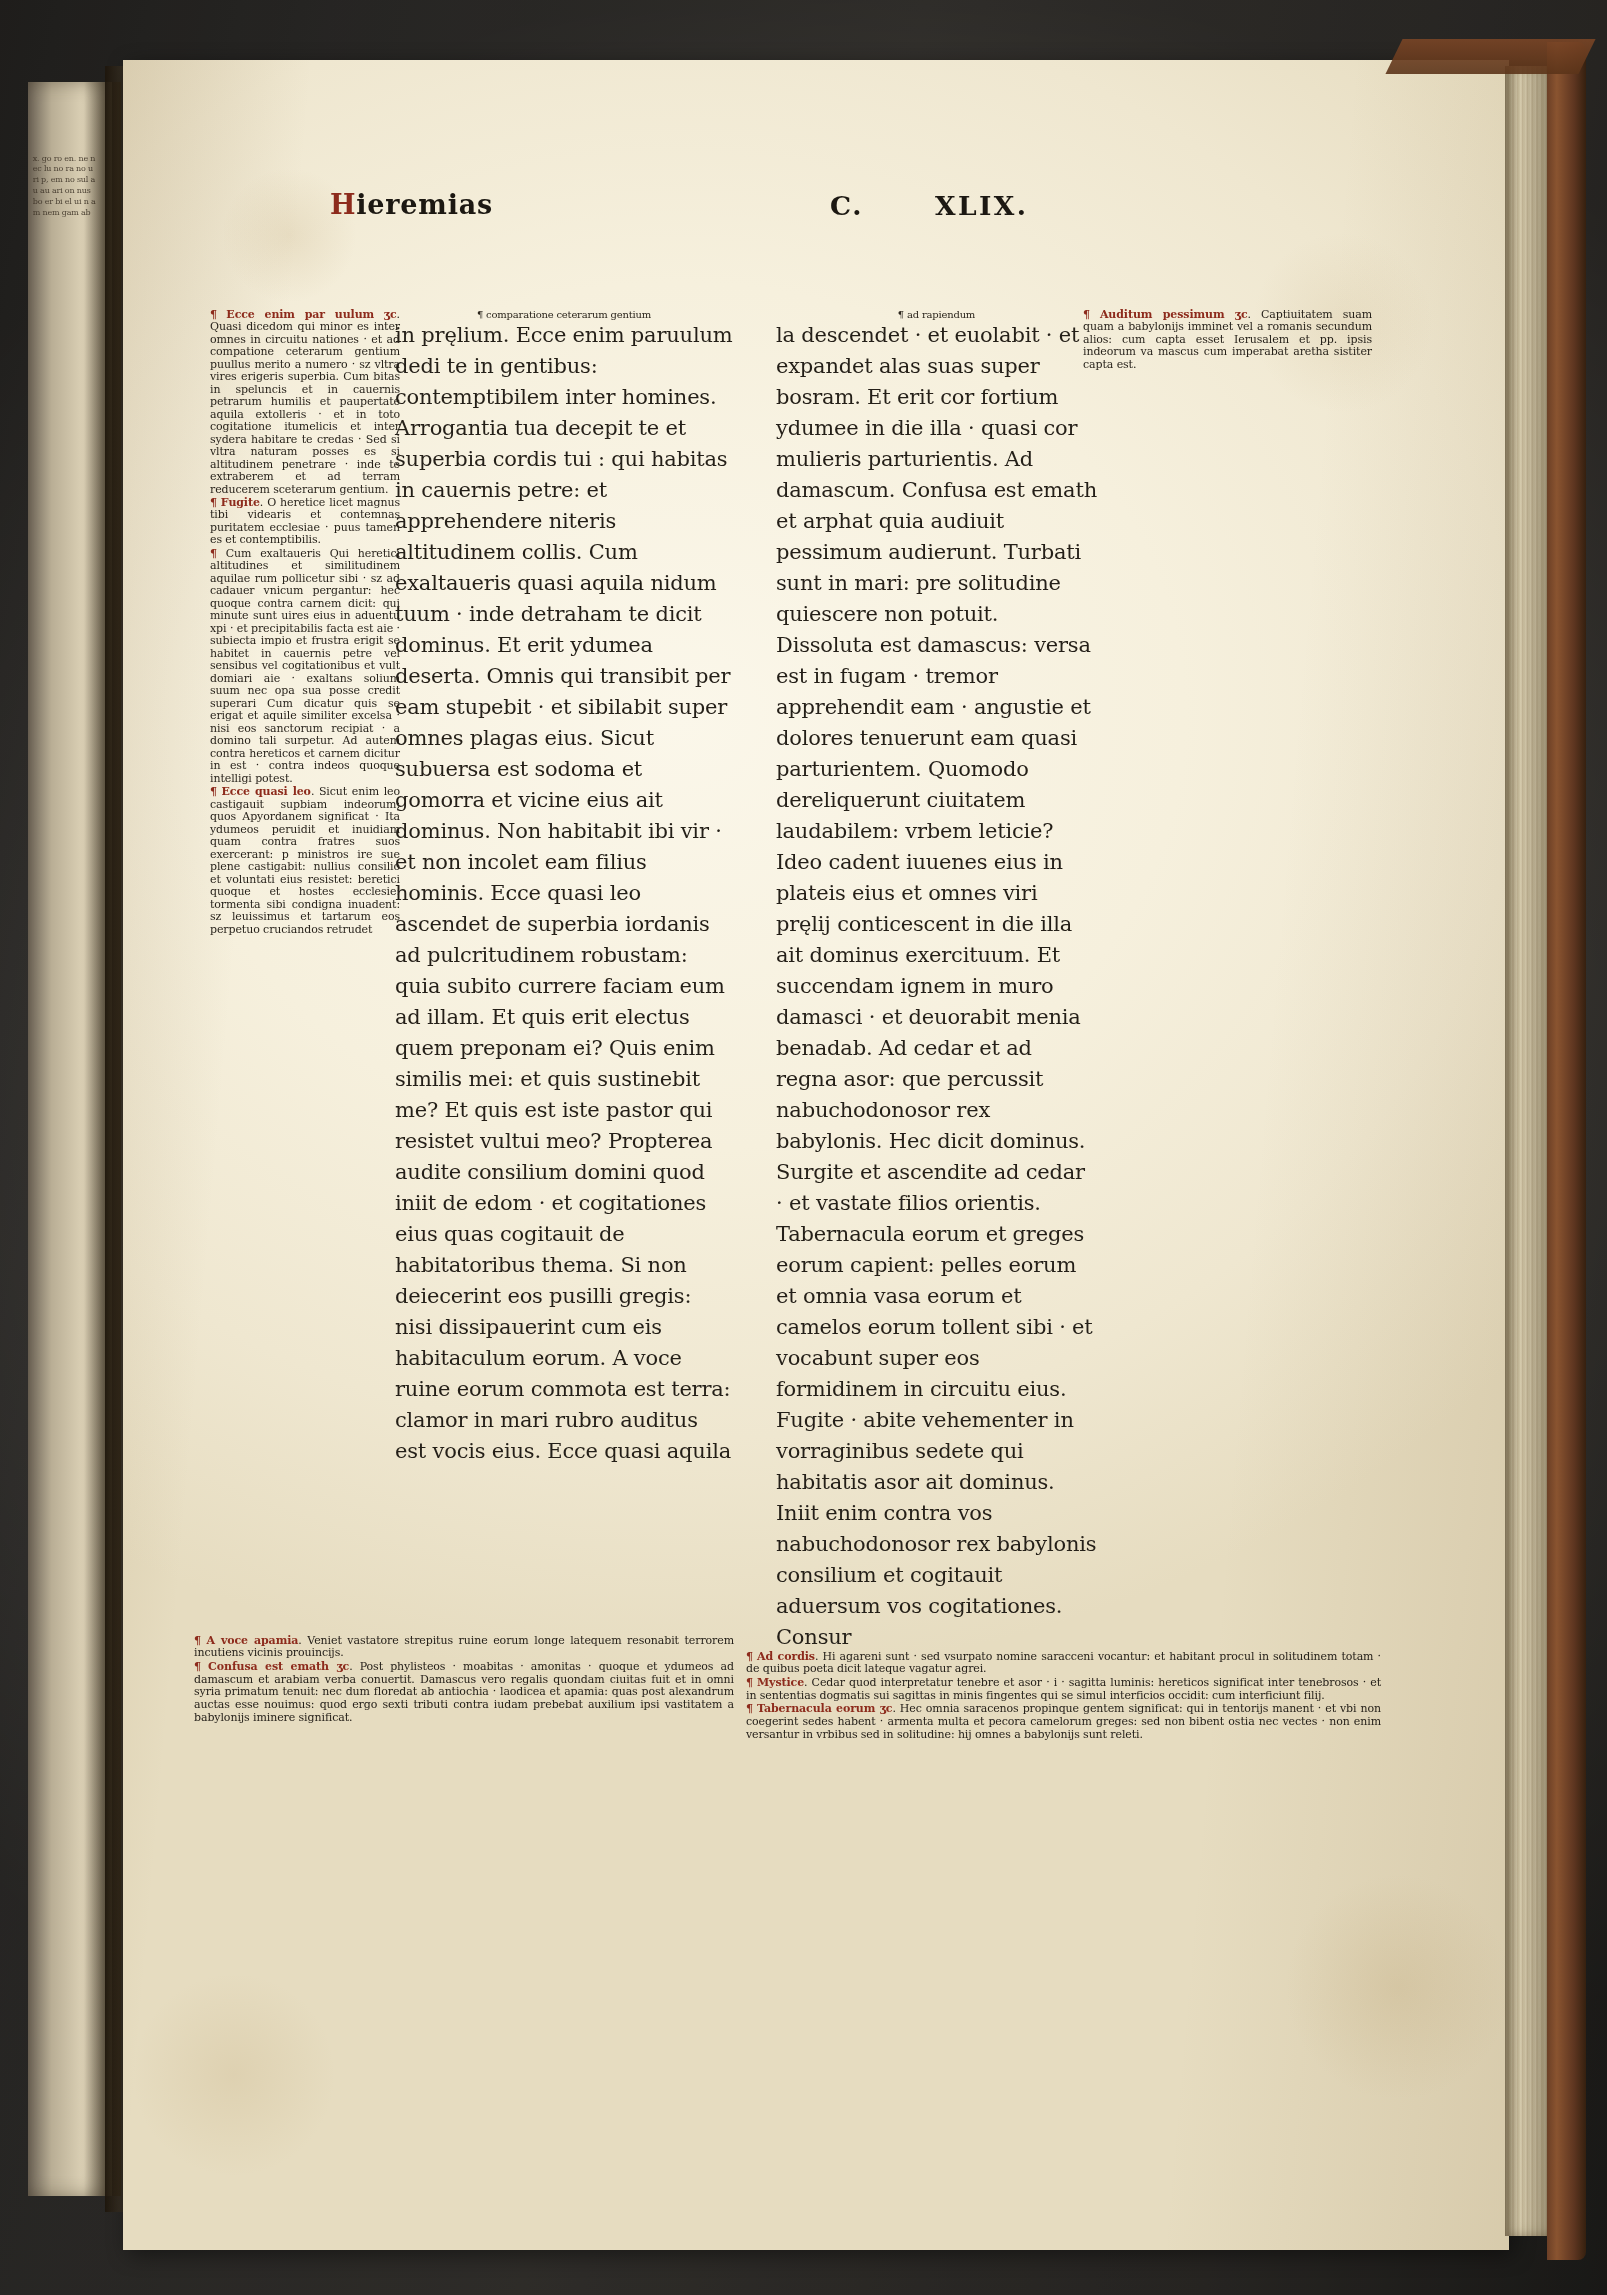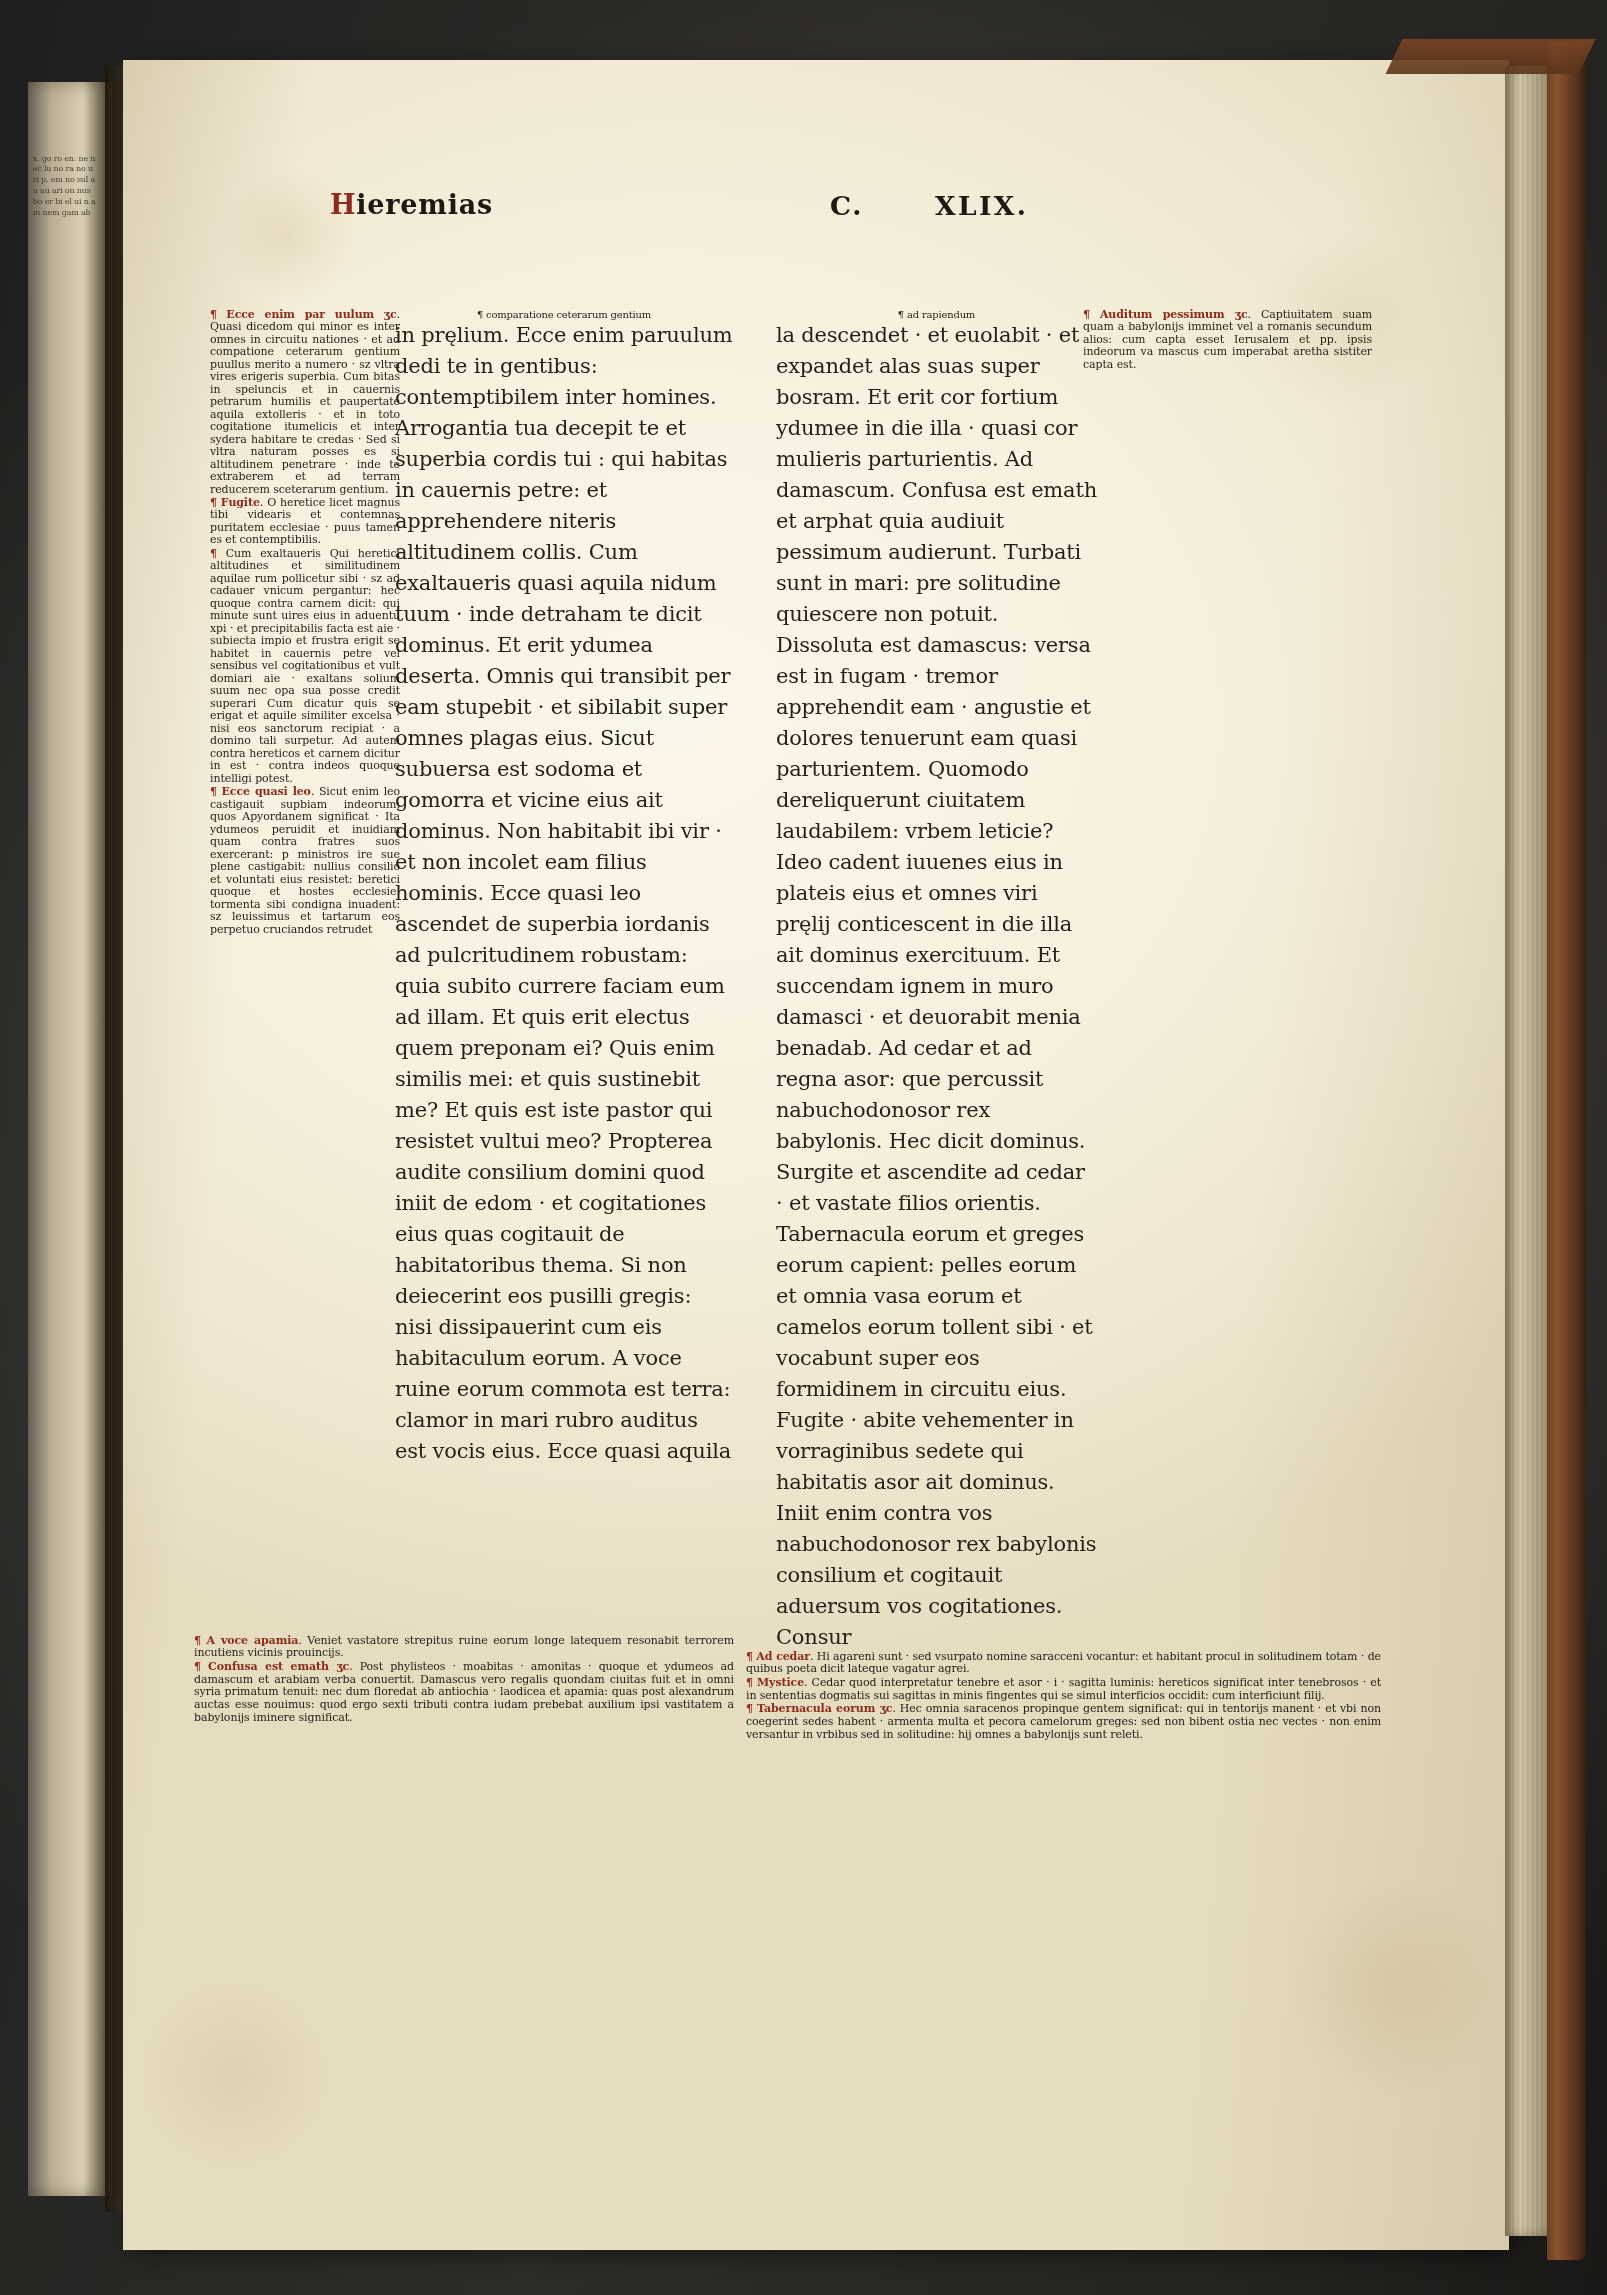--- a/index.html
+++ b/index.html
@@ -303,20 +303,20 @@
     <div class="col gloss" id="col-4">
       <p><span class="para-mark">¶</span> <span class="rubric" style="font-weight:700">Auditum pessimum ʒc</span>. Captiuitatem suam quam a babylonijs imminet vel a romanis secundum alios: cum capta esset Ierusalem et pp. ipsis indeorum va mascus cum imperabat aretha sistiter capta est.</p>
     </div>
 
     <div id="bottom-gloss-left" class="gloss">
       <p><span class="para-mark">¶</span> <span class="rubric" style="font-weight:700">A voce apamia</span>. Veniet vastatore strepitus ruine eorum longe latequem resonabit terrorem incutiens vicinis prouincijs.</p>
       <p><span class="para-mark">¶</span> <span class="rubric" style="font-weight:700">Confusa est emath ʒc</span>. Post phylisteos · moabitas · amonitas · quoque et ydumeos ad damascum et arabiam verba conuertit. Damascus vero regalis quondam ciuitas fuit et in omni syria primatum tenuit: nec dum floredat ab antiochia · laodicea et apamia: quas post alexandrum auctas esse nouimus: quod ergo sexti tributi contra iudam prebebat auxilium ipsi vastitatem a babylonijs iminere significat.</p>
     </div>
 
     <div id="bottom-gloss" class="gloss">
-      <p><span class="para-mark">¶</span> <span class="rubric" style="font-weight:700">Ad cedar</span>. Hi agareni sunt · sed vsurpato nomine saracceni vocantur: et habitant procul in solitudinem totam · de quibus poeta dicit lateque vagatur agrei.</p>
+      <p><span class="para-mark">¶</span> <span class="rubric" style="font-weight:700">Ad cordis</span>. Hi agareni sunt · sed vsurpato nomine saracceni vocantur: et habitant procul in solitudinem totam · de quibus poeta dicit lateque vagatur agrei.</p>
       <p><span class="para-mark">¶</span> <span class="rubric" style="font-weight:700">Mystice</span>. Cedar quod interpretatur tenebre et asor · i · sagitta luminis: hereticos significat inter tenebrosos · et in sententias dogmatis sui sagittas in minis fingentes qui se simul interficios occidit: cum interficiunt filij.</p>
       <p><span class="para-mark">¶</span> <span class="rubric" style="font-weight:700">Tabernacula eorum ʒc</span>. Hec omnia saracenos propinque gentem significat: qui in tentorijs manent · et vbi non coegerint sedes habent · armenta multa et pecora camelorum greges: sed non bibent ostia nec vectes · non enim versantur in vrbibus sed in solitudine: hij omnes a babylonijs sunt releti.</p>
     </div>
 
   </div>
 </div>
 
 
 </body></html>

